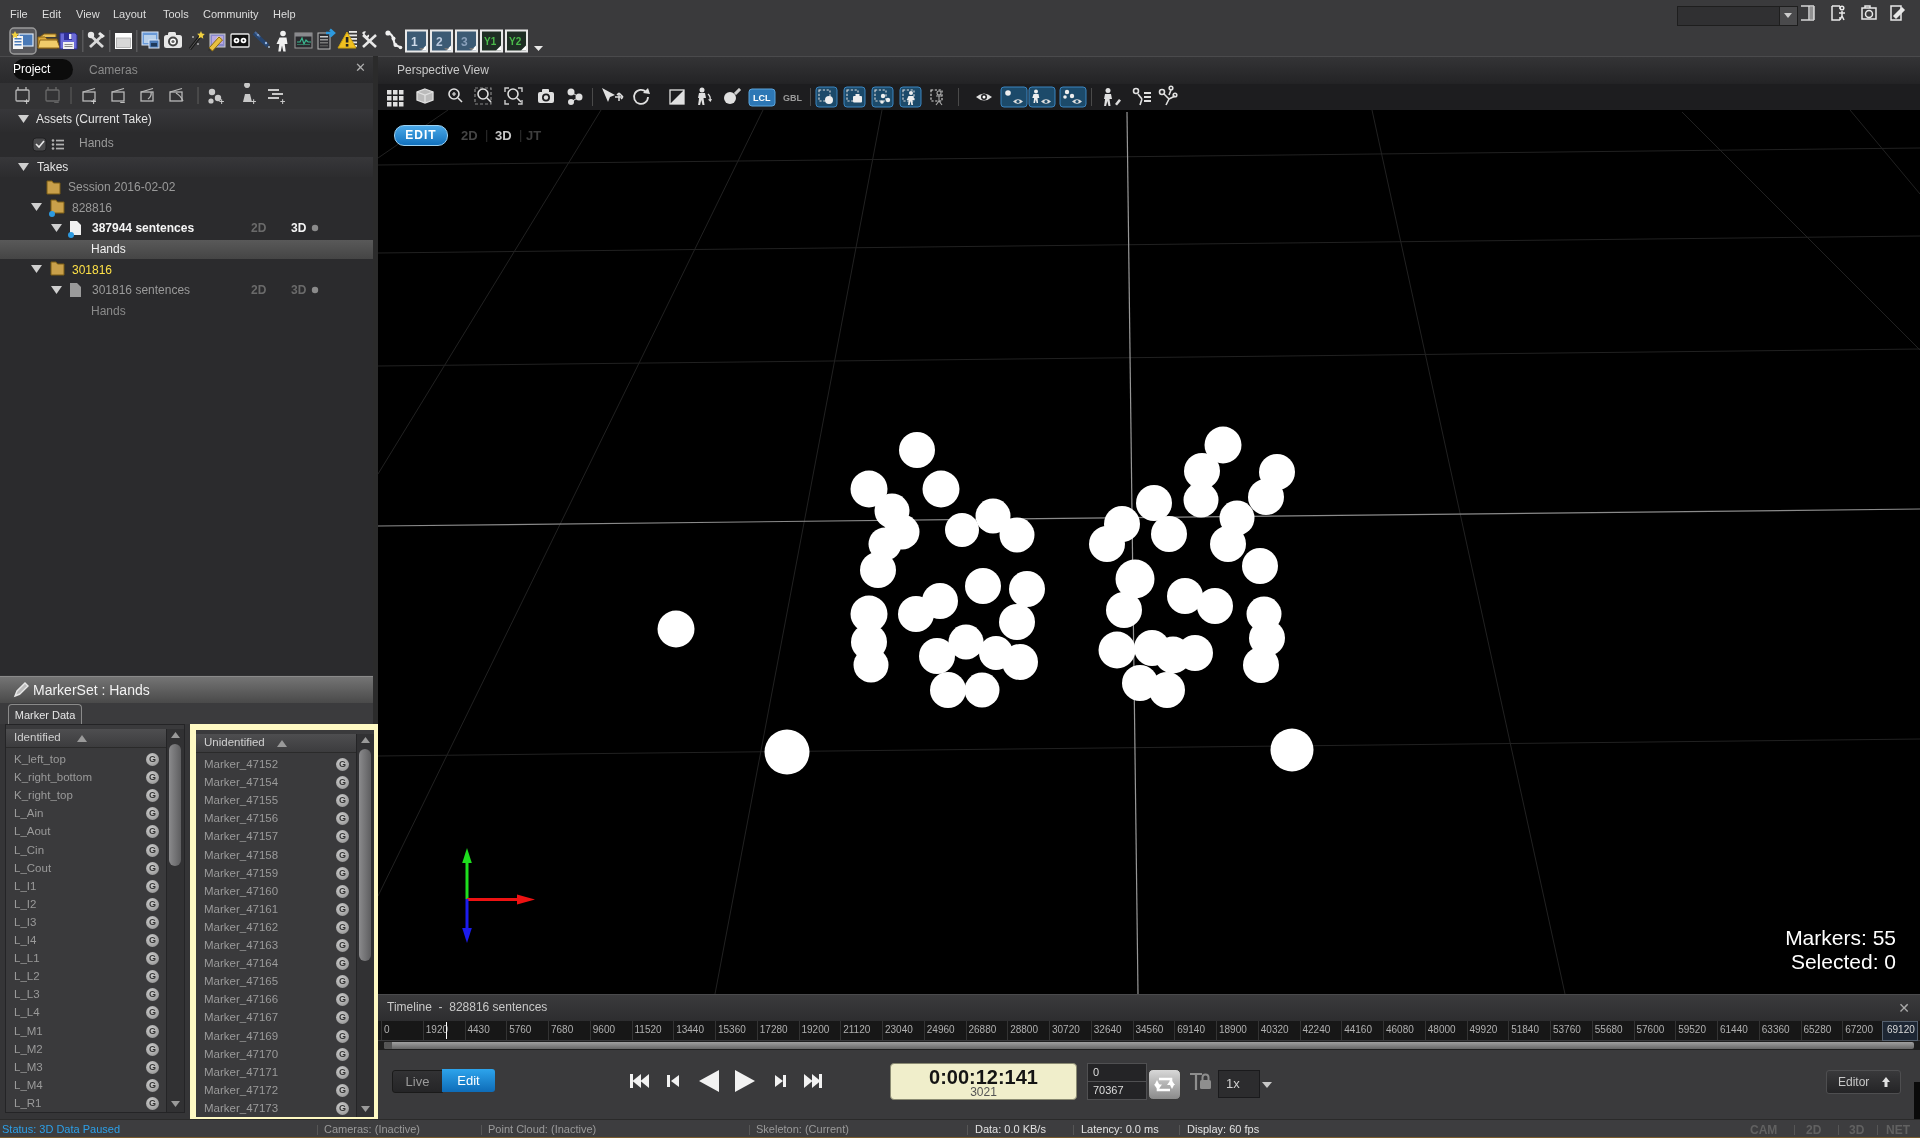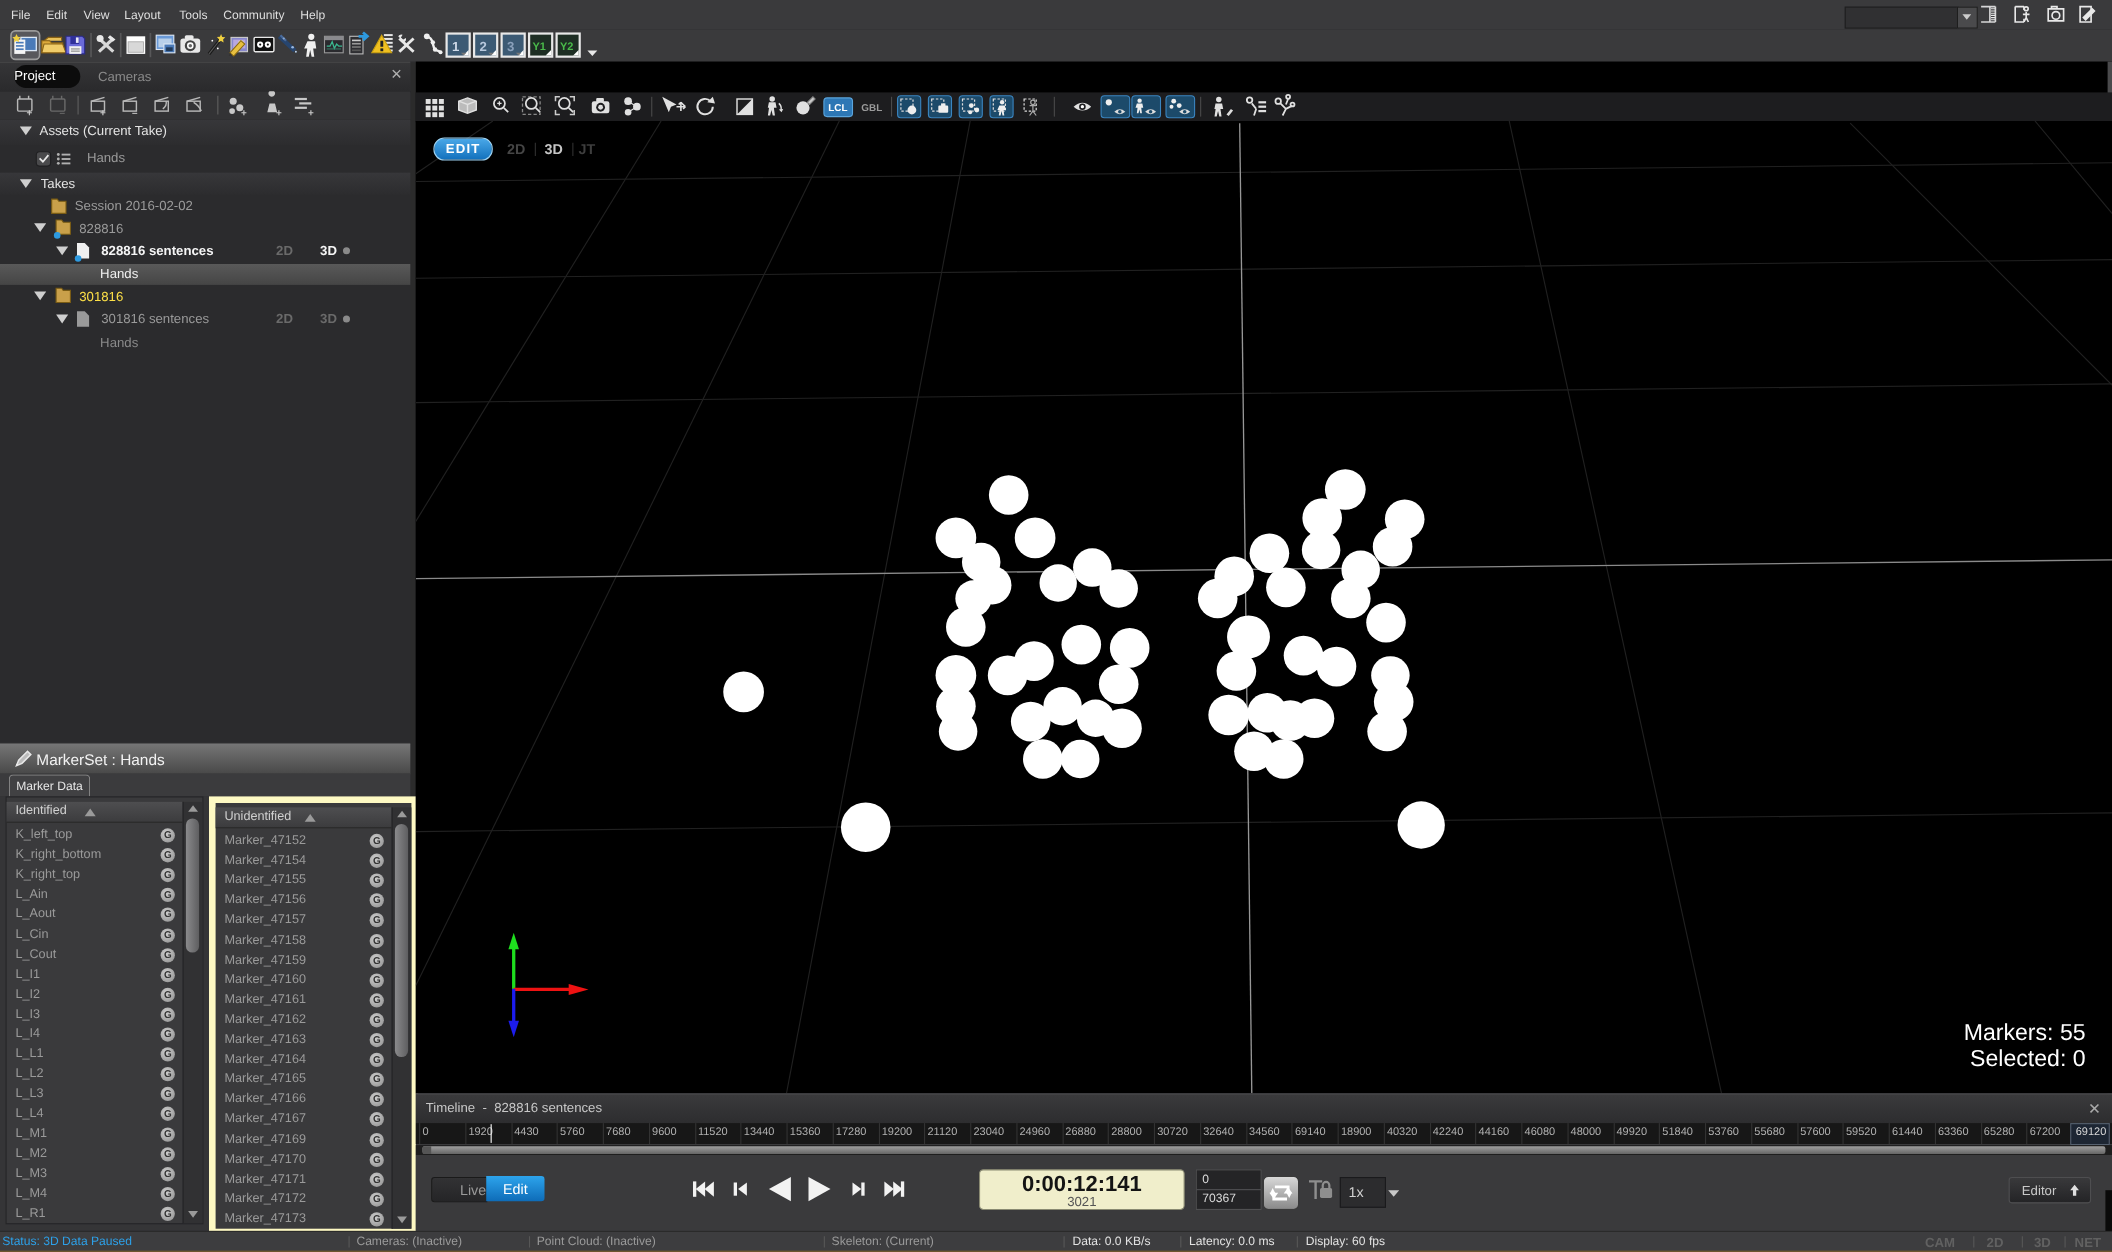--- a/index.html
+++ b/index.html
@@ -255,21 +255,21 @@
       </g>
       <circle cx="315" cy="119" r="3.2" fill="#8a8a8a"></circle>
       <circle cx="315" cy="181" r="3.2" fill="#8a8a8a"></circle>
     </svg>
     <div class="abs" style="left:36px;top:3px;color:#e4e4e4">Assets (Current Take)</div>
     <div class="abs" style="left:79px;top:27px;color:#9a9a9a">Hands</div>
     <div class="abs" style="left:37px;top:51px;color:#e4e4e4">Takes</div>
     <div class="abs" style="left:68px;top:71px;color:#9a9a9a">Session 2016-02-02</div>
     <div class="abs" style="left:72px;top:92px;color:#9a9a9a">828816</div>
     <div class="abs" style="left:0;top:131px;width:373px;height:19px;background:linear-gradient(#595959,#454545)"></div>
-    <div class="abs" style="left:92px;top:112px;color:#f5f5f5;font-weight:bold">828816 sentences</div>
+    <div class="abs" style="left:92px;top:112px;color:#f5f5f5;font-weight:bold">387944 sentences</div>
     <div class="abs" style="left:251px;top:112px;color:#6a6a6a;font-weight:bold">2D</div>
     <div class="abs" style="left:291px;top:112px;color:#f5f5f5;font-weight:bold">3D</div>
     <div class="abs" style="left:91px;top:133px;color:#f0f0f0">Hands</div>
     <div class="abs" style="left:72px;top:154px;color:#fde047">301816</div>
     <div class="abs" style="left:92px;top:174px;color:#9a9a9a">301816 sentences</div>
     <div class="abs" style="left:251px;top:174px;color:#6a6a6a;font-weight:bold">2D</div>
     <div class="abs" style="left:291px;top:174px;color:#6a6a6a;font-weight:bold">3D</div>
     <div class="abs" style="left:91px;top:195px;color:#8a8a8a">Hands</div>
   </div>
   <div id="mkpanel" class="abs">
@@ -395,20 +395,23 @@
               <svg width="17" height="14" style="position:absolute;bottom:1px;left:0">
                 <polygon points="4,4 13,4 8.5,10" fill="#9a9a9a"></polygon>
               </svg>
             </div>
           </div>
         </div>
   </div>
 </div>
 <div id="viewport" class="abs">
   <div class="abs" style="left:1538px;top:0;width:4px;height:938px;background:#4a4a4c"></div>
+      <div id="vptitle" class="abs">
+        <span style="position:absolute;left:19px;top:6px">Perspective View</span>
+      </div>
   <div id="vptools" class="abs">
         <svg width="1542" height="26" style="position:absolute;left:0;top:0">
           <rect x="9" y="6" width="4.5" height="4.5" fill="#e0e0e0"></rect>
           <rect x="9" y="12" width="4.5" height="4.5" fill="#e0e0e0"></rect>
           <rect x="9" y="18" width="4.5" height="4.5" fill="#e0e0e0"></rect>
           <rect x="15" y="6" width="4.5" height="4.5" fill="#e0e0e0"></rect>
           <rect x="15" y="12" width="4.5" height="4.5" fill="#e0e0e0"></rect>
           <rect x="15" y="18" width="4.5" height="4.5" fill="#e0e0e0"></rect>
           <rect x="21" y="6" width="4.5" height="4.5" fill="#e0e0e0"></rect>
           <rect x="21" y="12" width="4.5" height="4.5" fill="#e0e0e0"></rect>
@@ -715,21 +718,21 @@
         <div class="abs" style="left:1506.0px;top:0;width:1px;height:19px;background:#333"></div>
         <div class="abs" style="left:67.5px;top:1px;width:1.5px;height:17px;background:#fff"></div>
         <div class="abs" style="left:1504px;top:0px;width:34px;height:18px;background:#1d2633;border:1px solid #55606e"></div>
         <div class="abs" style="left:1509px;top:3px;color:#d8d8d8">69120</div>
       </div>
   <div id="scrollstrip" class="abs">
         <div class="abs" style="left:6px;top:1px;width:1530px;height:7px;background:linear-gradient(#a0a0a0,#666);border-radius:2px"></div>
         <div class="abs" style="left:6px;top:1px;width:8px;height:7px;background:#555;border-radius:2px 0 0 2px"></div>
       </div>
   <div id="transport" class="abs">
-        <div class="abs" style="left:14px;top:20px;width:49px;height:21px;background:linear-gradient(#323234,#252527);border:1px solid #1a1a1a;border-radius:3px 0 0 3px;color:#9a9a9a;font-size:13px;text-align:right;line-height:21px">Live</div>
+        <div class="abs" style="left:14px;top:20px;width:49px;height:21px;background:linear-gradient(#323234,#252527);border:1px solid #1a1a1a;border-radius:3px 0 0 3px;color:#9a9a9a;font-size:13px;text-align:center;line-height:21px">Live</div>
         <div class="abs" style="left:64px;top:19px;width:53px;height:23px;background:linear-gradient(#2da4ec,#0e6cb8);border-radius:0 3px 3px 0;color:#fff;font-size:13px;text-align:center;line-height:23px">Edit</div>
         <svg width="230" height="30" style="position:absolute;left:240px;top:16px">
 <g fill="#f2f2f2">
 <rect x="12" y="8" width="3" height="14"></rect>
             <polygon points="23,8 23,22 14.5,15"></polygon>
             <polygon points="31,8 31,22 22.5,15"></polygon>
 <rect x="49" y="9" width="3" height="12"></rect>
             <polygon points="61,9 61,21 53,15"></polygon>
 <polygon points="101,4 101,26 81,15"></polygon>
 <polygon points="117,4 117,26 137,15"></polygon>

